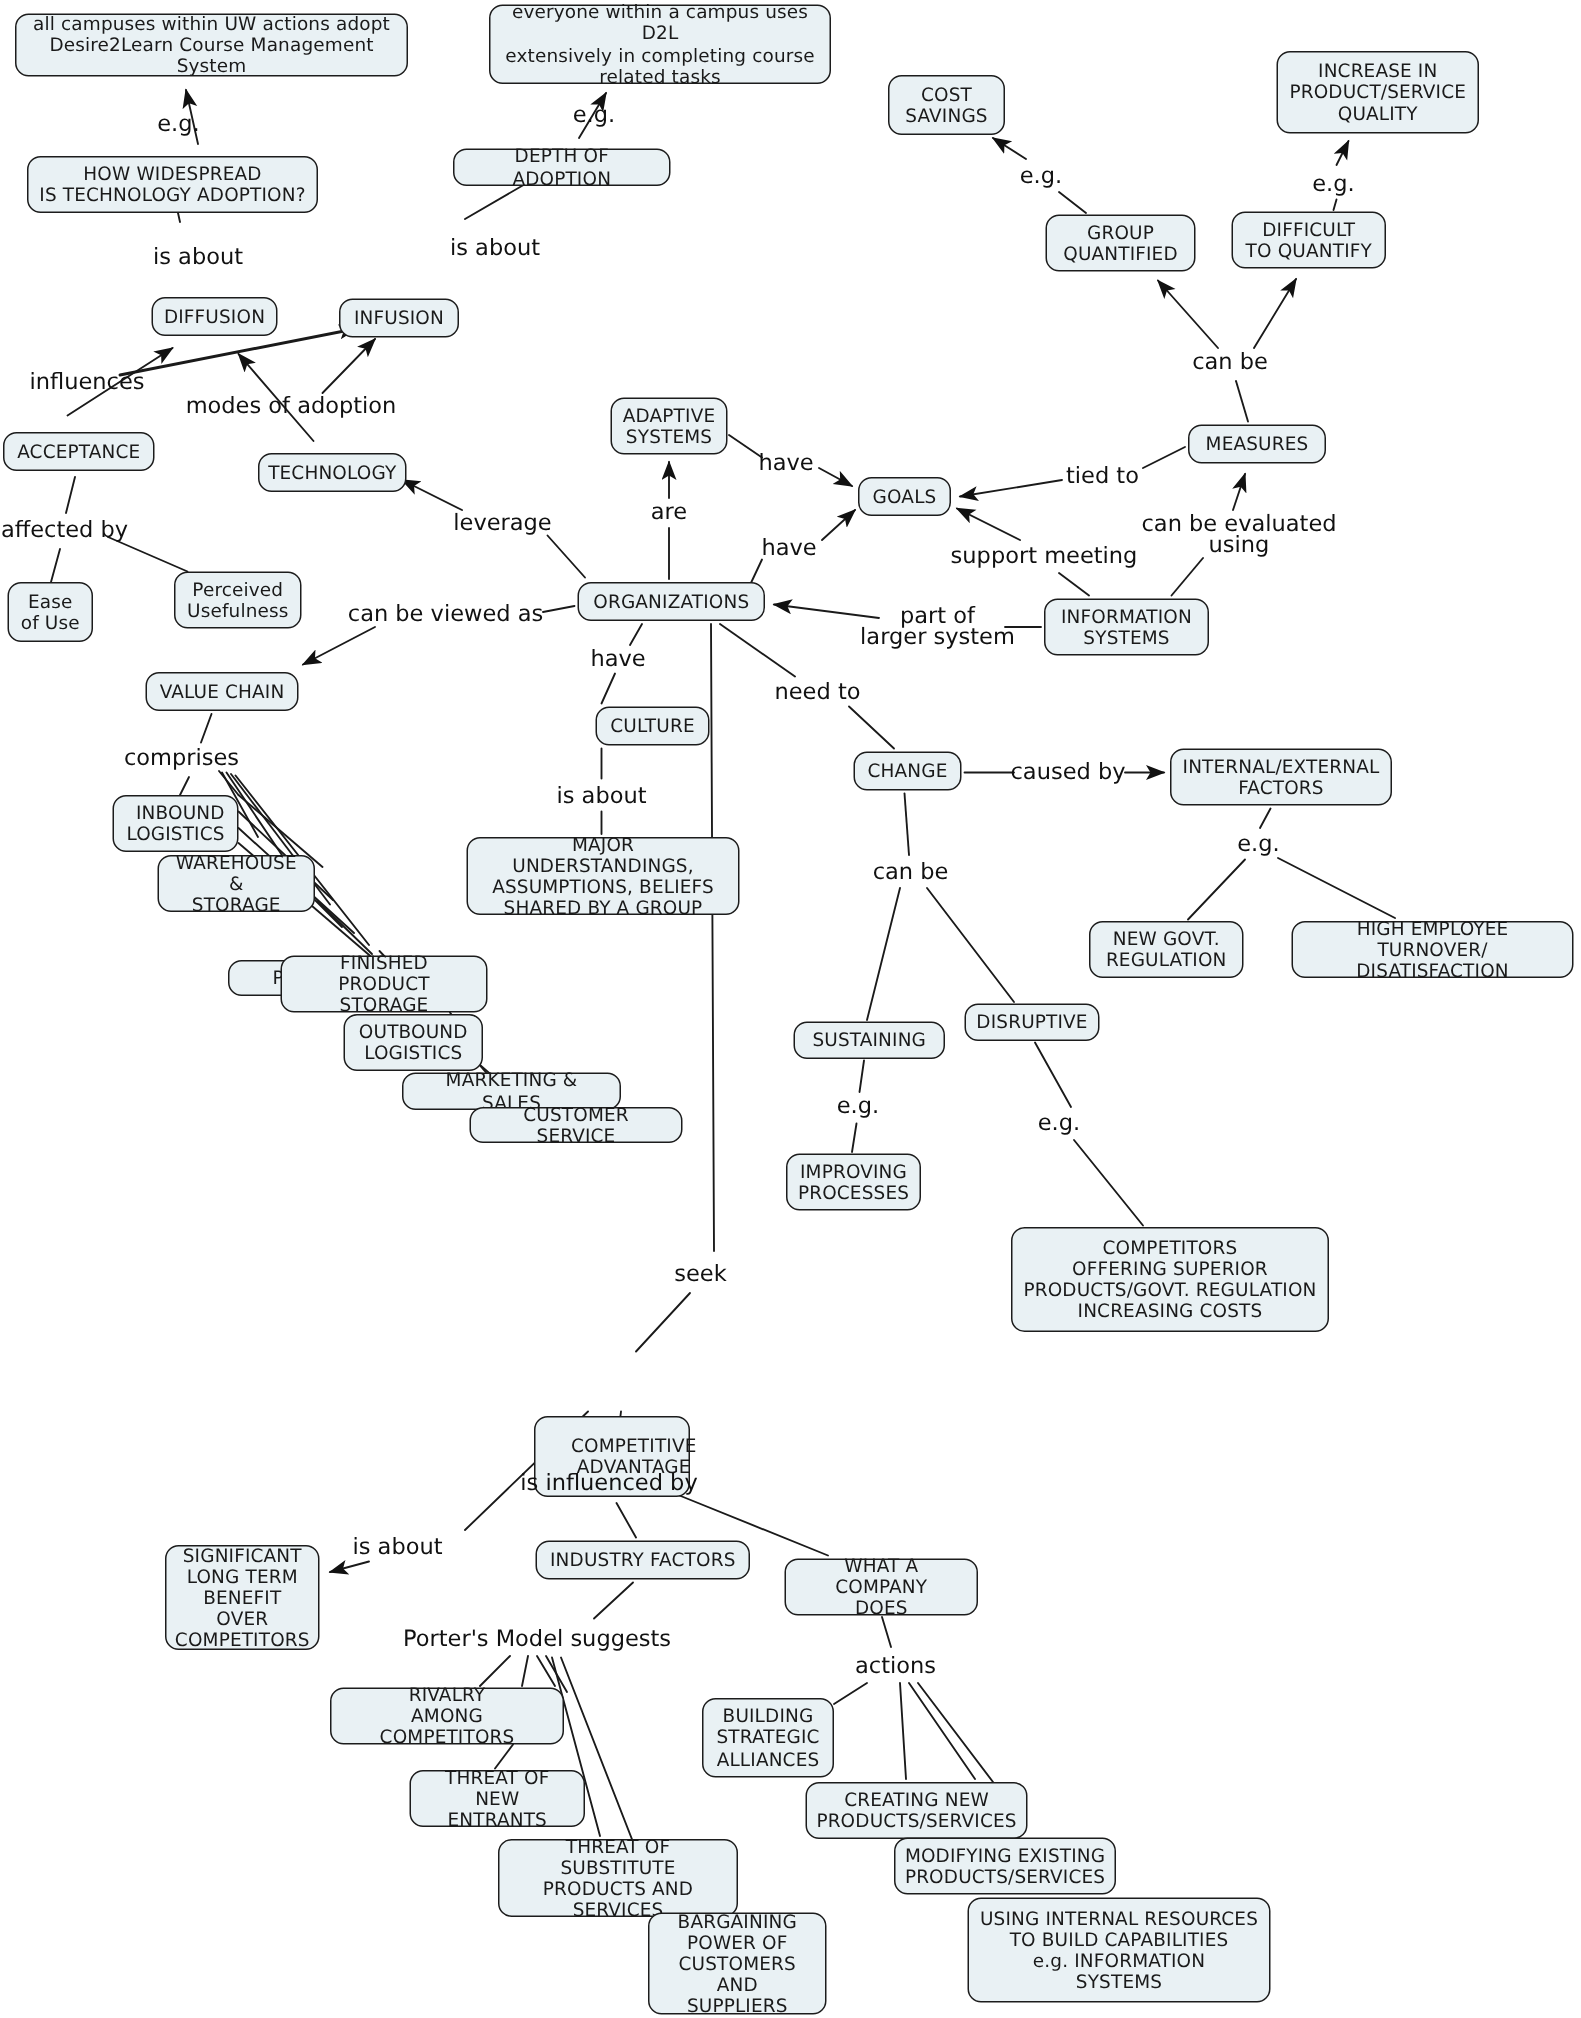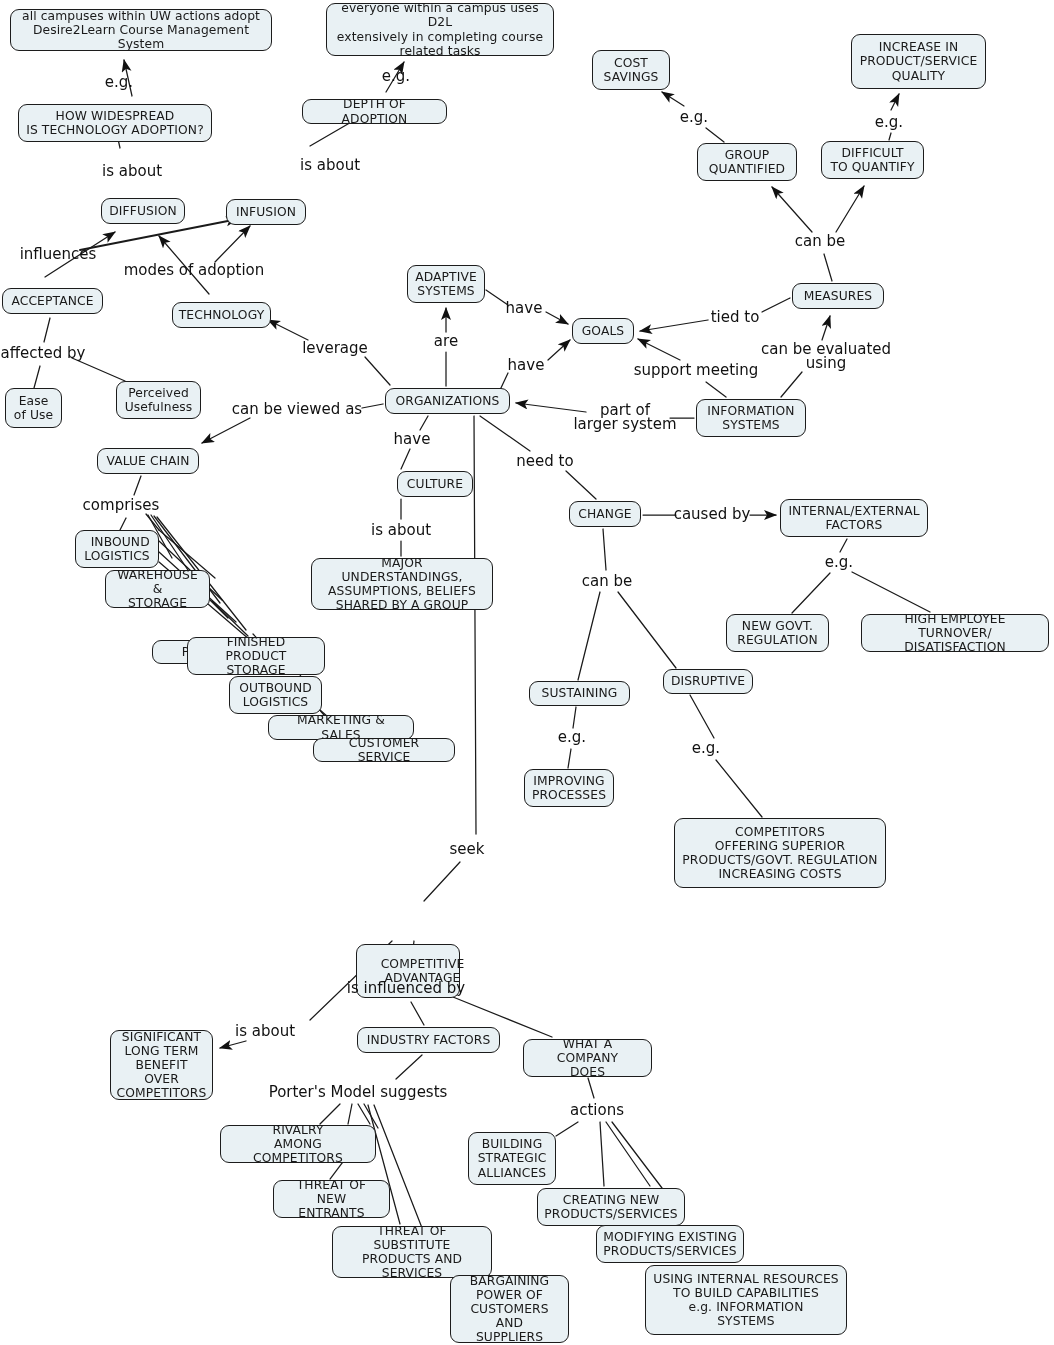--- a/index.html
+++ b/index.html
@@ -218,21 +218,21 @@
 SHARED BY A GROUP</div>
       <div class="node" style="left: 152px; top: 640px; width: 106px; height: 24px; padding-left: 44px;">PRODUCTION</div>
       <div class="node" style="left: 726px; top: 614px; width: 103px; height: 38px;">NEW GOVT.
 REGULATION</div>
       <div class="node" style="left: 861px; top: 614px; width: 188px; height: 38px;">HIGH EMPLOYEE TURNOVER/
 DISATISFACTION</div>
       <div class="node" style="left: 187px; top: 637px; width: 138px; height: 38px;">FINISHED PRODUCT
 STORAGE</div>
       <div class="node" style="left: 229px; top: 676px; width: 93px; height: 38px;">OUTBOUND
 LOGISTICS</div>
-      <div class="node" style="left: 643px; top: 669px; width: 90px; height: 25px; margin-left: 20px;">DISRUPTIVE</div>
+      <div class="node" style="left: 643px; top: 669px; width: 90px; height: 25px;">DISRUPTIVE</div>
       <div class="node" style="left: 529px; top: 681px; width: 101px; height: 25px;">SUSTAINING</div>
       <div class="node" style="left: 268px; top: 715px; width: 146px; height: 25px;">MARKETING &amp; SALES</div>
       <div class="node" style="left: 313px; top: 738px; width: 142px; height: 24px;">CUSTOMER SERVICE</div>
       <div class="node" style="left: 524px; top: 769px; width: 90px; height: 38px;">IMPROVING
 PROCESSES</div>
       <div class="node" style="left: 674px; top: 818px; width: 212px; height: 70px;">COMPETITORS
 OFFERING SUPERIOR
 PRODUCTS/GOVT. REGULATION
 INCREASING COSTS</div>
       <div class="node" style="left: 356px; top: 944px; width: 104px; height: 54px; padding-left: 36px;">COMPETITIVE
@@ -251,21 +251,21 @@
 AMONG COMPETITORS</div>
       <div class="node" style="left: 273px; top: 1180px; width: 117px; height: 38px;">THREAT OF NEW
 ENTRANTS</div>
       <div class="node" style="left: 537px; top: 1188px; width: 148px; height: 38px;">CREATING NEW
 PRODUCTS/SERVICES</div>
       <div class="node" style="left: 596px; top: 1225px; width: 148px; height: 38px;">MODIFYING EXISTING
 PRODUCTS/SERVICES</div>
       <div class="node" style="left: 332px; top: 1226px; width: 160px; height: 52px;">THREAT OF SUBSTITUTE
 PRODUCTS AND
 SERVICES</div>
-      <div class="node" style="left: 432px; top: 1275px; width: 119px; height: 68px; margin-left: 18px;">BARGAINING
+      <div class="node" style="left: 432px; top: 1275px; width: 119px; height: 68px;">BARGAINING
 POWER OF
 CUSTOMERS AND
 SUPPLIERS</div>
       <div class="node" style="left: 645px; top: 1265px; width: 202px; height: 70px;">USING INTERNAL RESOURCES
 TO BUILD CAPABILITIES
 e.g. INFORMATION
 SYSTEMS</div>
     </div>
   <div id="labels-layer">
       <div class="lbl" style="left: 119px; top: 82px;">e.g.</div>

